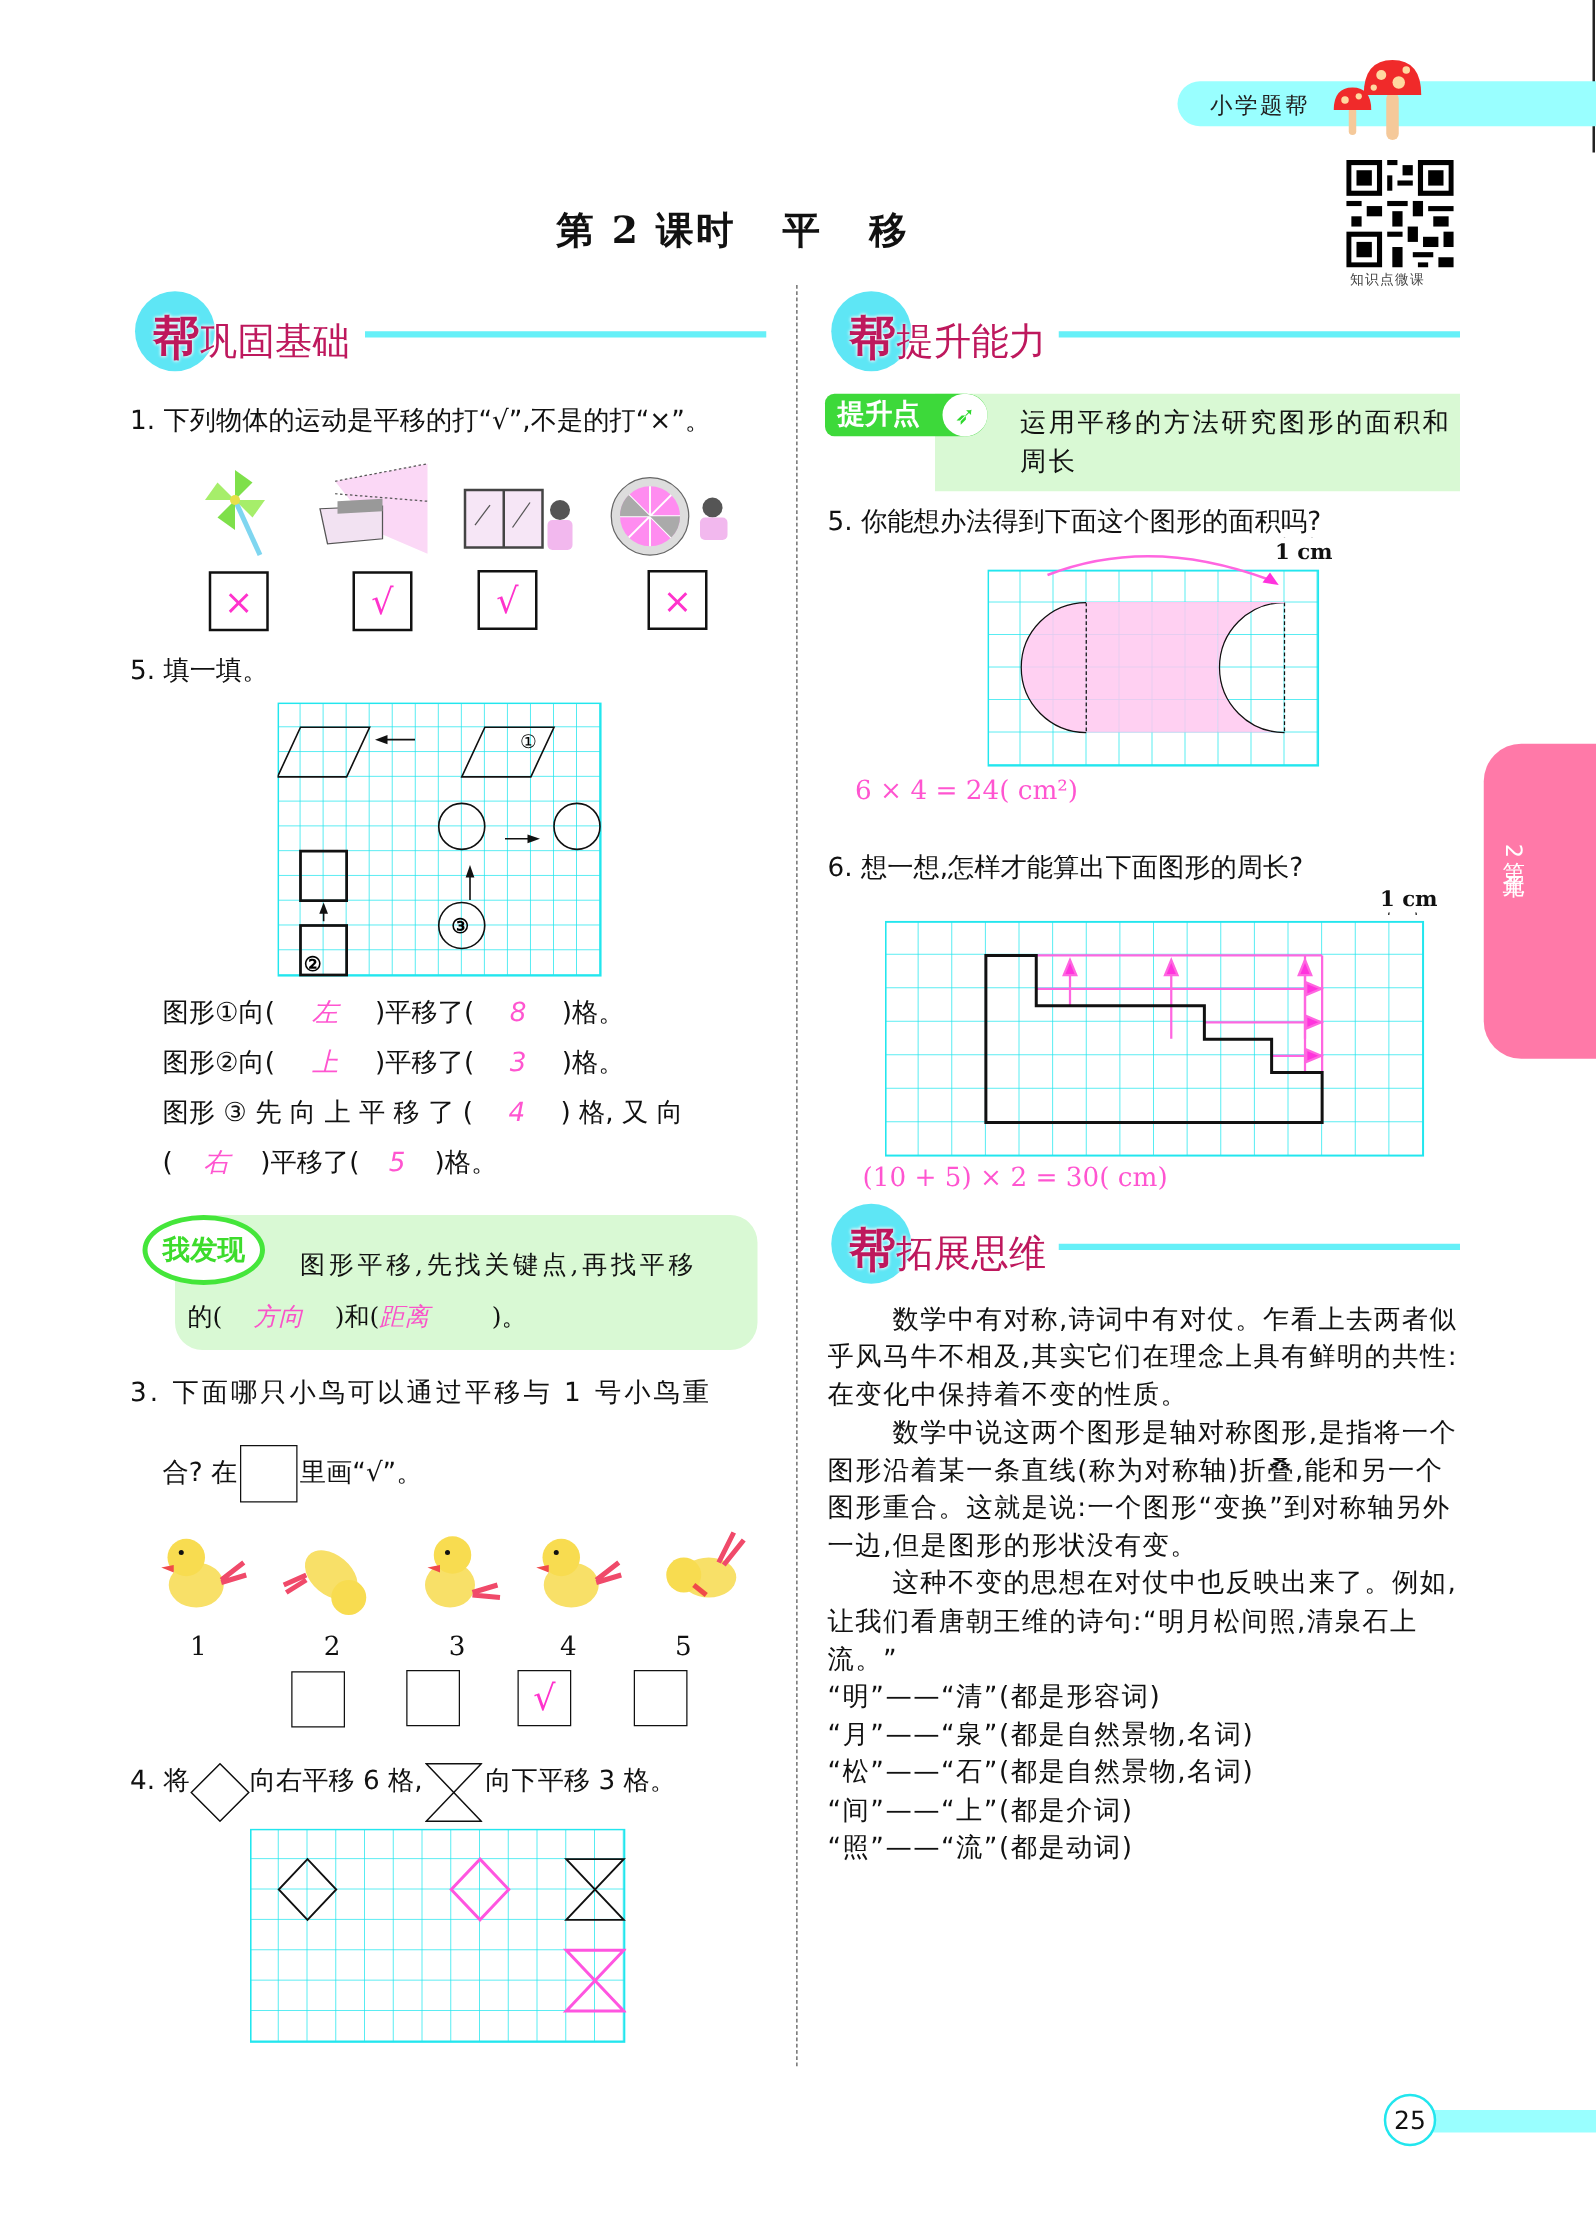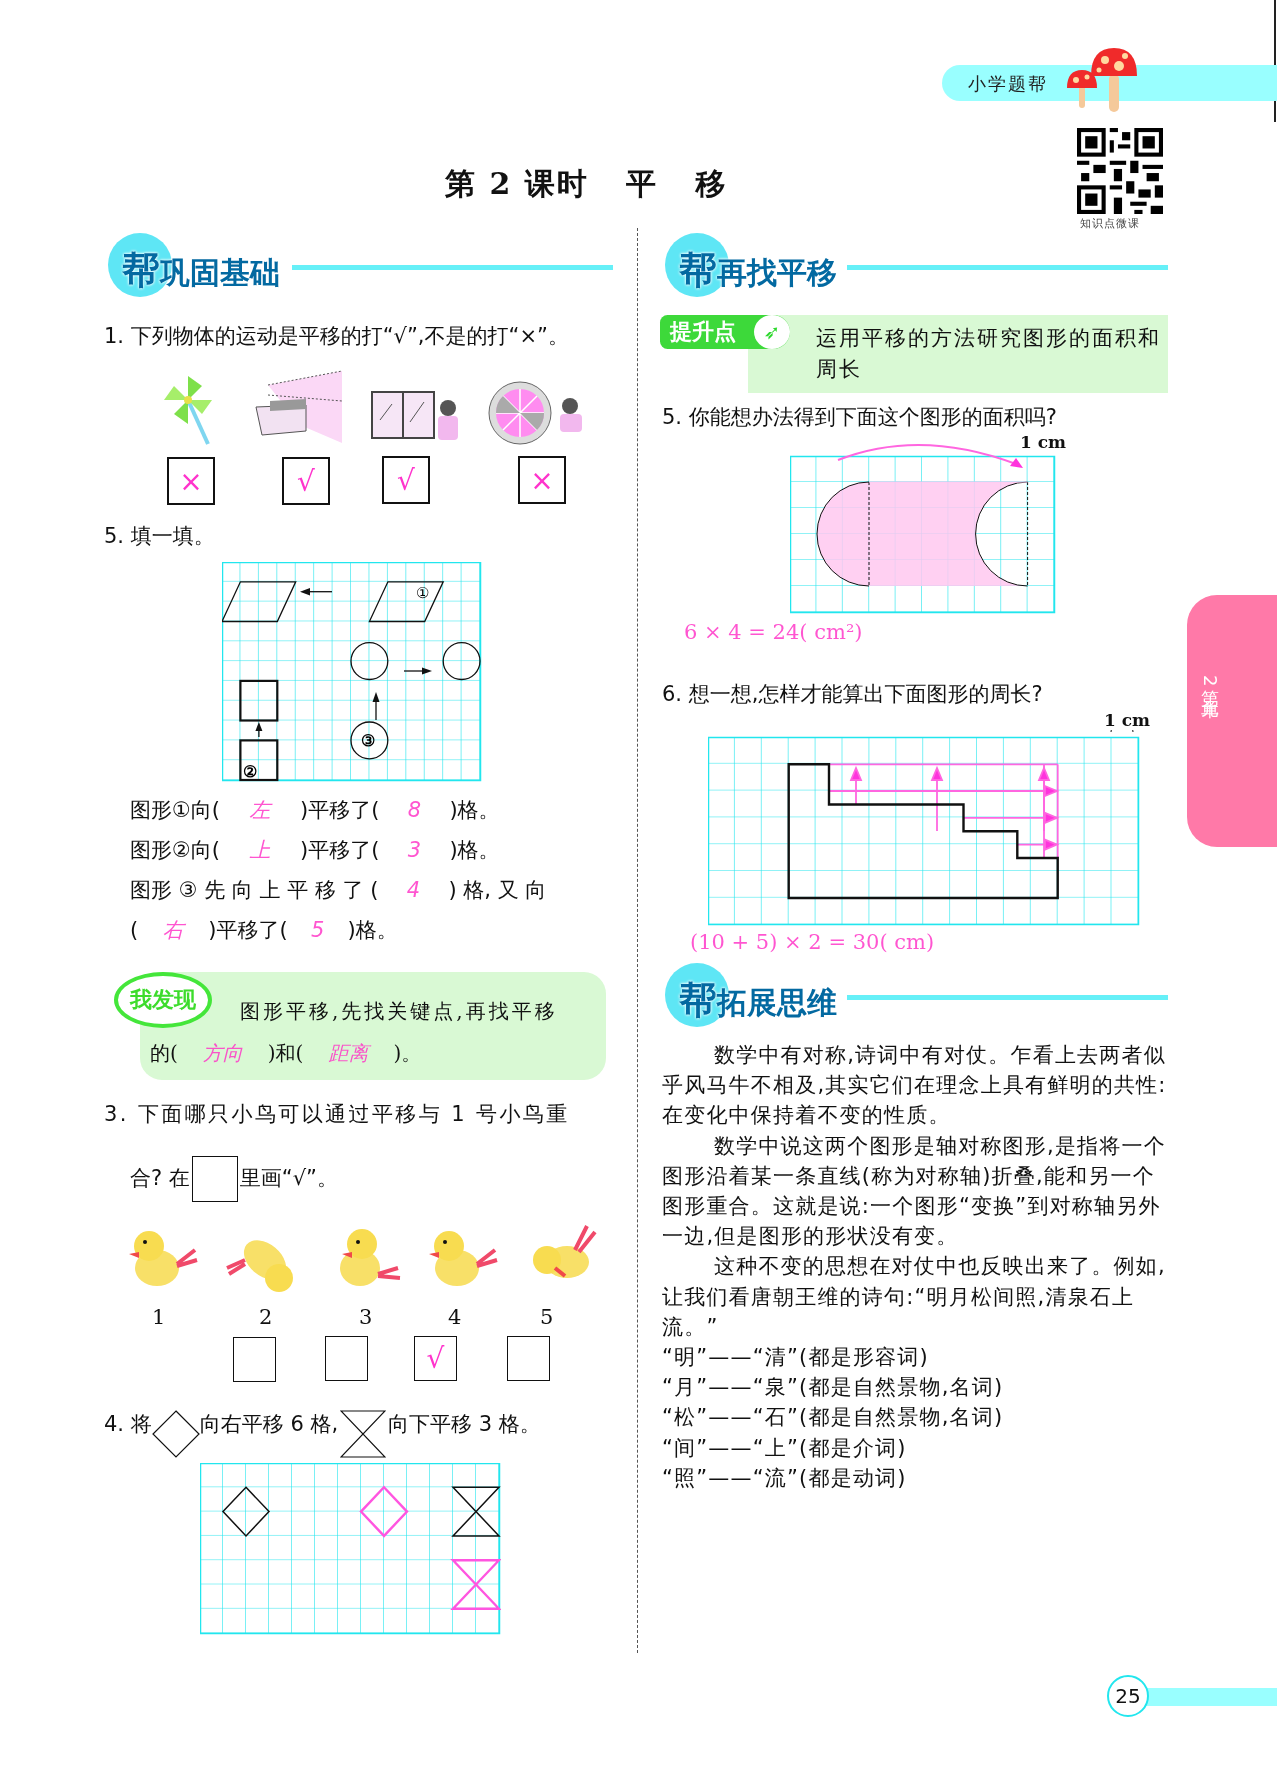--- a/index.html
+++ b/index.html
@@ -9,21 +9,21 @@
   .edge-line{position:absolute;left:1274px;top:0;width:2px;height:122px;background:#222}
   .brand-bar{position:absolute;left:942px;top:65px;width:335px;height:36px;background:#99ffff;border-radius:18px 0 0 18px}
   .brand-text{position:absolute;left:968px;top:72px;font-size:18px;letter-spacing:2px;color:#222}
   .mush{position:absolute}
   .qr{position:absolute;left:1077px;top:128px;width:86px;height:86px}
   .qr-label{position:absolute;left:1080px;top:216px;font-size:11px;color:#444;letter-spacing:1px;font-family:"DejaVu Serif",serif}
   .title{position:absolute;left:445px;top:164px;font-size:30px;font-weight:bold;letter-spacing:2px;white-space:pre;font-family:"DejaVu Serif",serif}
   .divider{position:absolute;left:637px;top:228px;width:0;height:1425px;border-left:1.5px dashed #555}
   .sec-head{position:absolute;height:66px}
   .sec-head .circ{position:absolute;left:0;top:0;width:64px;height:64px;border-radius:50%;background:#5ee6f5}
-  .sec-head .txt{position:absolute;left:14px;top:12px;font-size:30px;font-weight:bold;color:#0369a1;white-space:nowrap;text-shadow:0 0 3px #fff,0 0 3px #fff}
+  .sec-head .txt{position:absolute;left:14px;top:12px;font-size:30px;font-weight:normal;color:#be185d;white-space:nowrap;text-shadow:0 0 3px #fff,0 0 3px #fff}
   .sec-head .txt b{font-size:38px}
   .sec-head .line{position:absolute;top:32px;height:5px;background:#66f0f8}
   .q{position:absolute;font-size:21px;white-space:nowrap;color:#111}
   .ans{color:#ff38c8;font-style:italic;opacity:.85}
   .box{position:absolute;border:2px solid #111;background:#fff;display:flex;align-items:center;justify-content:center;color:#ff33cc;font-size:28px}
   .find-box{position:absolute;left:140px;top:972px;width:466px;height:108px;background:#d9f9d4;border-radius:22px}
   .bubble{position:absolute;left:114px;top:972px;width:98px;height:56px;border:4px solid #44e63a;border-radius:50%;background:#fff;color:#3ddc2c;font-weight:bold;font-size:22px;display:flex;align-items:center;justify-content:center}
   .tip-box{position:absolute;left:748px;top:315px;width:420px;height:78px;background:#d9f9d4}
   .tip-badge{position:absolute;left:660px;top:315px;width:130px;height:34px;background:#3dd93a;border-radius:8px 18px 18px 8px;color:#fff;font-weight:bold;font-size:22px;padding-left:10px;line-height:34px}
   .tip-badge .arrow{position:absolute;right:0;top:0;width:36px;height:34px;border-radius:50%;background:#fff;color:#2cd82c;font-size:20px;text-align:center;line-height:34px}
@@ -181,21 +181,21 @@
   <span>图形 ③ 先 向 上 平 移 了 (</span><span class="ans" style="display:inline-block;width:70px;text-align:center">4</span><span>) 格, 又 向</span>
 </div>
 <div class="q" style="left:130px;top:916px">
   <span>(</span><span class="ans" style="display:inline-block;width:70px;text-align:center">右</span><span>)平移了(</span><span class="ans" style="display:inline-block;width:60px;text-align:center">5</span><span>)格。</span>
 </div>
 
 <div class="find-box"></div>
 <div class="bubble">我发现</div>
 <div class="q" style="left:240px;top:998px;font-size:20px;letter-spacing:3px;font-family:'DejaVu Serif',serif">图形平移,先找关键点,再找平移</div>
 <div class="q" style="left:150px;top:1040px;font-size:20px;font-family:'DejaVu Serif',serif">
-  <span>的(</span><span class="ans" style="display:inline-block;width:90px;text-align:center">方向</span><span>)和(</span><span class="ans" style="display:inline-block;width:90px;text-align:center">距离</span><span>)。</span>
+  <span>的(</span><span class="ans" style="display:inline-block;width:90px;text-align:center">方向</span><span>)和(</span><span class="ans" style="display:inline-block;width:90px;">距离</span><span>)。</span>
 </div>
 
 <div class="q" style="left:104px;top:1100px;letter-spacing:2.4px">3. 下面哪只小鸟可以通过平移与 1 号小鸟重</div>
 <div class="q" style="left:130px;top:1156px">
   <span>合? 在</span><span style="display:inline-block;width:46px;height:46px;border:1.5px solid #111;vertical-align:middle;margin:0 2px"></span><span>里画“√”。</span>
 </div>
 
 <svg class="abs" style="left:125px;top:1220px" width="480" height="80">
   <g>
       <ellipse cx="32" cy="48" rx="22" ry="18" fill="#f8e068"></ellipse>
@@ -260,21 +260,21 @@
     </defs>
   <rect x="0.5" y="0.5" width="299" height="170" fill="url(#g4)" stroke="#22e6ee" stroke-width="1.5"></rect>
   <polygon points="46,24.3 69,48.6 46,72.9 23,48.6" fill="none" stroke="#111" stroke-width="1.5"></polygon>
   <polygon points="184,24.3 207,48.6 184,72.9 161,48.6" fill="none" stroke="#ff55e0" stroke-width="2.4"></polygon>
   <polygon points="253,24.3 299,24.3 253,72.9 299,72.9" fill="none" stroke="#111" stroke-width="1.5"></polygon>
   <polygon points="253,97.2 299,97.2 253,145.8 299,145.8" fill="none" stroke="#ff55e0" stroke-width="2.4"></polygon>
 </svg>
 
 <div class="sec-head" style="left:665px;top:233px;width:503px">
   <div class="circ"></div>
-  <div class="txt"><b>帮</b><span>再找平移</span></div>
+  <div class="txt"><b>帮</b><span>提升能力</span></div>
   <div class="line" style="left:182px;width:321px"></div>
 </div>
 
 <div class="tip-box"></div>
 <div class="tip-badge"><span>提升点</span><span class="arrow">➶</span></div>
 <div class="tip-text">运用平移的方法研究图形的面积和周长</div>
 
 <div class="q" style="left:662px;top:403px">5. 你能想办法得到下面这个图形的面积吗?</div>
 <div class="cm-label" style="left:1020px;top:432px">1 cm</div>
 <svg class="abs" style="left:790px;top:430px" width="268" height="186">

